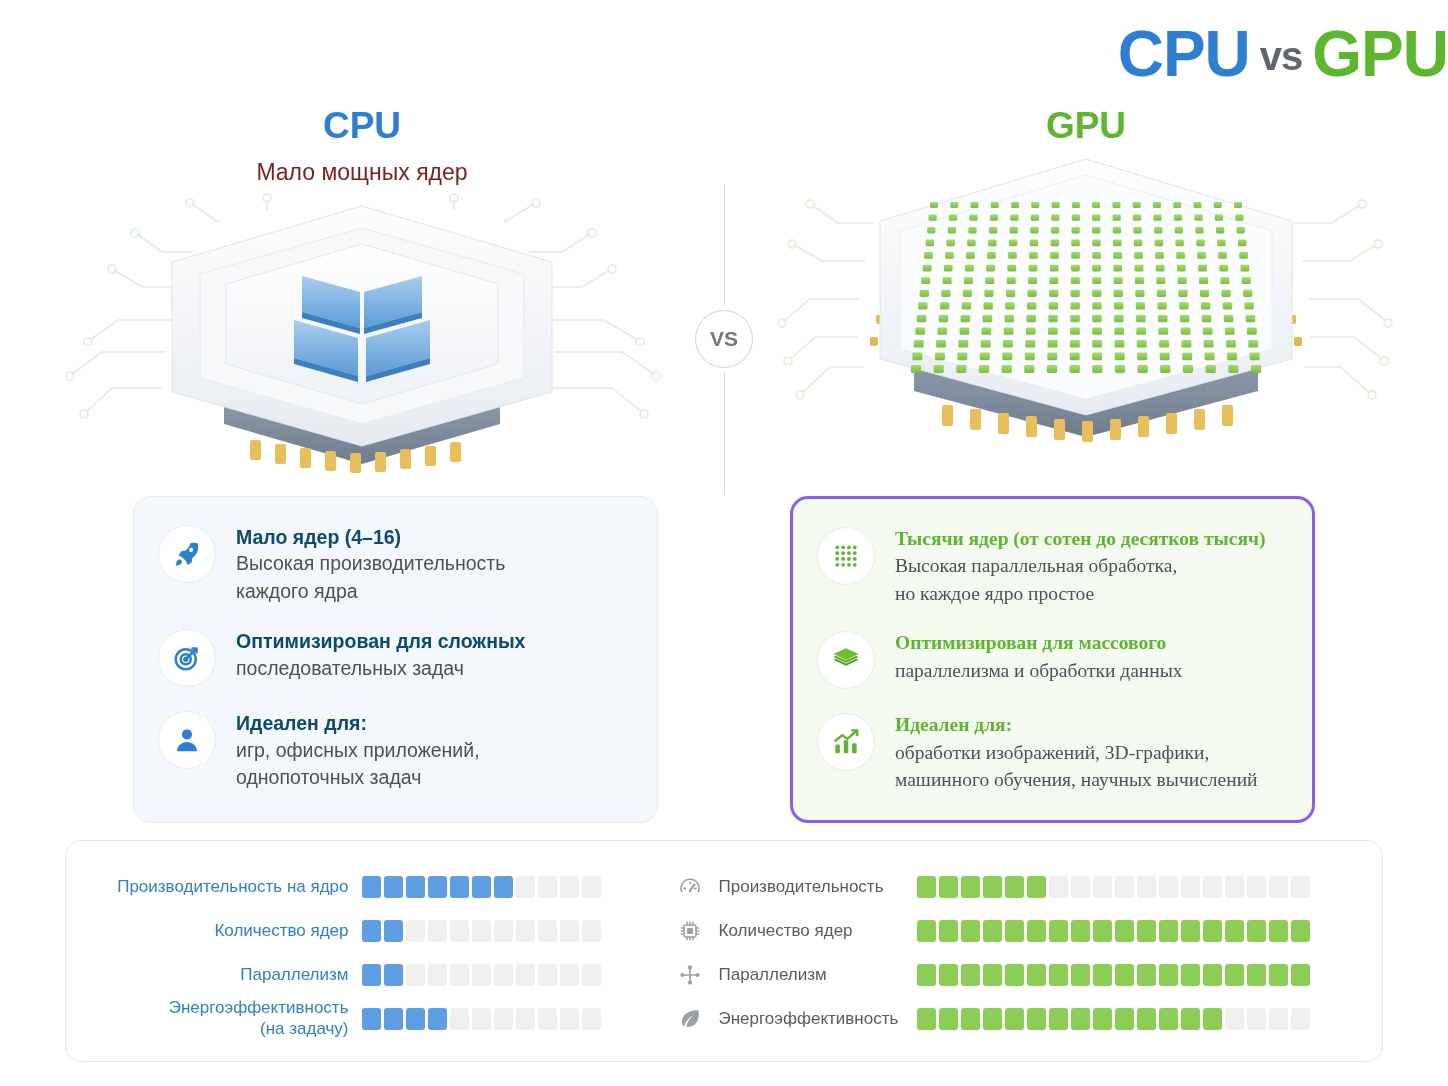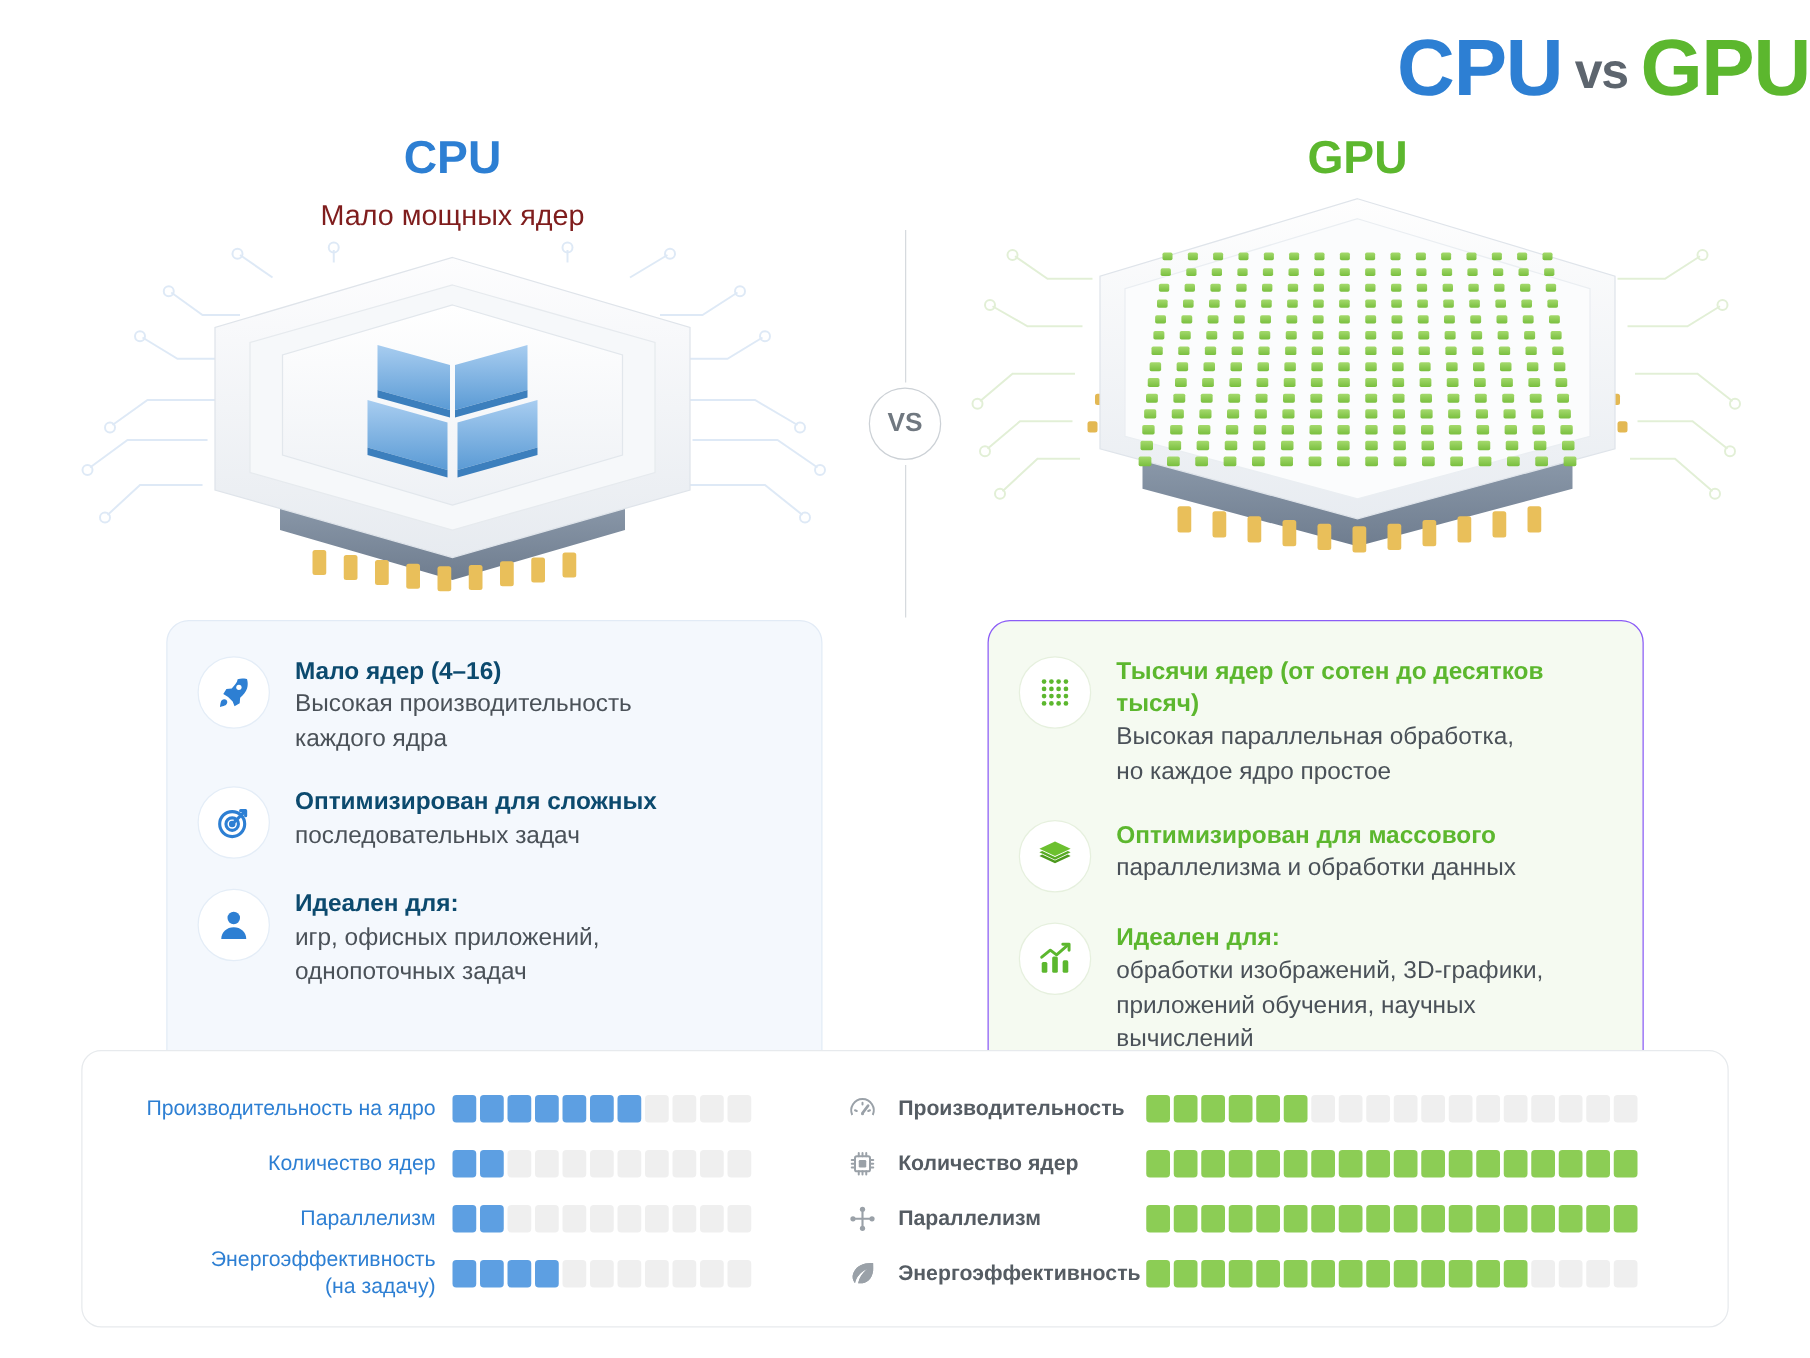--- a/index.html
+++ b/index.html
@@ -68,21 +68,21 @@
   .chip-area svg { position: absolute; left: 0; top: 0; }
 
   
   .cards { display: flex; width: 1448px; justify-content: center; gap: 132px; margin-top: 14px; }
   .card {
     width: 525px;
     border-radius: 18px;
     padding: 26px 26px 26px 24px;
   }
   .card.cpu { background: #f4f8fd; border: 1px solid #e2ebf6; }
-  .card.gpu { background: #f5faf1; border: 1px solid #8b5cf6; }
+  .card.gpu { background: #f5faf1; border: 3px solid #8b5cf6; font-family: Liberation Serif, serif; }
 
   .feat { display: flex; align-items: flex-start; margin-bottom: 22px; }
   .feat:last-child { margin-bottom: 0; }
 
   .feat-icon {
     width: 58px; height: 58px; border-radius: 50%;
     flex: 0 0 58px;
     background: #ffffff;
     display: flex; align-items: center; justify-content: center;
     margin-right: 20px; margin-top: 2px;
@@ -104,21 +104,21 @@
     width: 1318px;
     height: 222px;
     border-radius: 16px;
     border: 1px solid #e7eaed;
     background: #ffffff;
     display: flex;
   }
 
   .metrics-side { display: flex; flex-direction: column; padding-top: 24px; align-items: center; }
   .metrics-side.cpu { width: 545px; padding-left: 20px; }
-  .metrics-side.gpu { width: 760px; font-weight: bold; }
+  .metrics-side.gpu { width: 760px; }
 
   .mrow { display: flex; align-items: center; height: 44px; }
 
   .mlabel-cpu {
     width: 265px;
     text-align: right;
     padding-right: 13px;
     font-size: 17px;
     color: #2d7fd3;
     line-height: 1.22;
@@ -661,21 +661,21 @@
           <rect x="3.5" y="14" width="3.6" height="7" rx="1" fill="#5cb72e"></rect>
           <rect x="10.2" y="10.5" width="3.6" height="10.5" rx="1" fill="#5cb72e"></rect>
           <rect x="16.9" y="13" width="3.6" height="8" rx="1" fill="#5cb72e"></rect>
           <path d="M3.5 11 L9 6.5 L13 9.5 L20.5 3" fill="none" stroke="#5cb72e" stroke-width="1.9" stroke-linecap="round" stroke-linejoin="round"></path>
           <path d="M17 2.7 L21 2.7 L21 6.5" fill="none" stroke="#5cb72e" stroke-width="1.9" stroke-linecap="round" stroke-linejoin="round"></path>
         </svg>
       </div>
       <div class="feat-body">
         <div class="feat-head">Идеален для:</div>
         <div class="feat-text">обработки изображений, 3D-графики,</div>
-        <div class="feat-text">приложений обучения, научных вычислений</div>
+        <div class="feat-text">машинного обучения, научных вычислений</div>
       </div>
     </div>
   </div>
 </div>
 
 <div class="metrics-panel">
   <div class="metrics-side cpu" id="cpu-metrics">
       <div class="mrow">
        <div class="mlabel-cpu">Производительность на ядро</div>
        <div class="bar">

